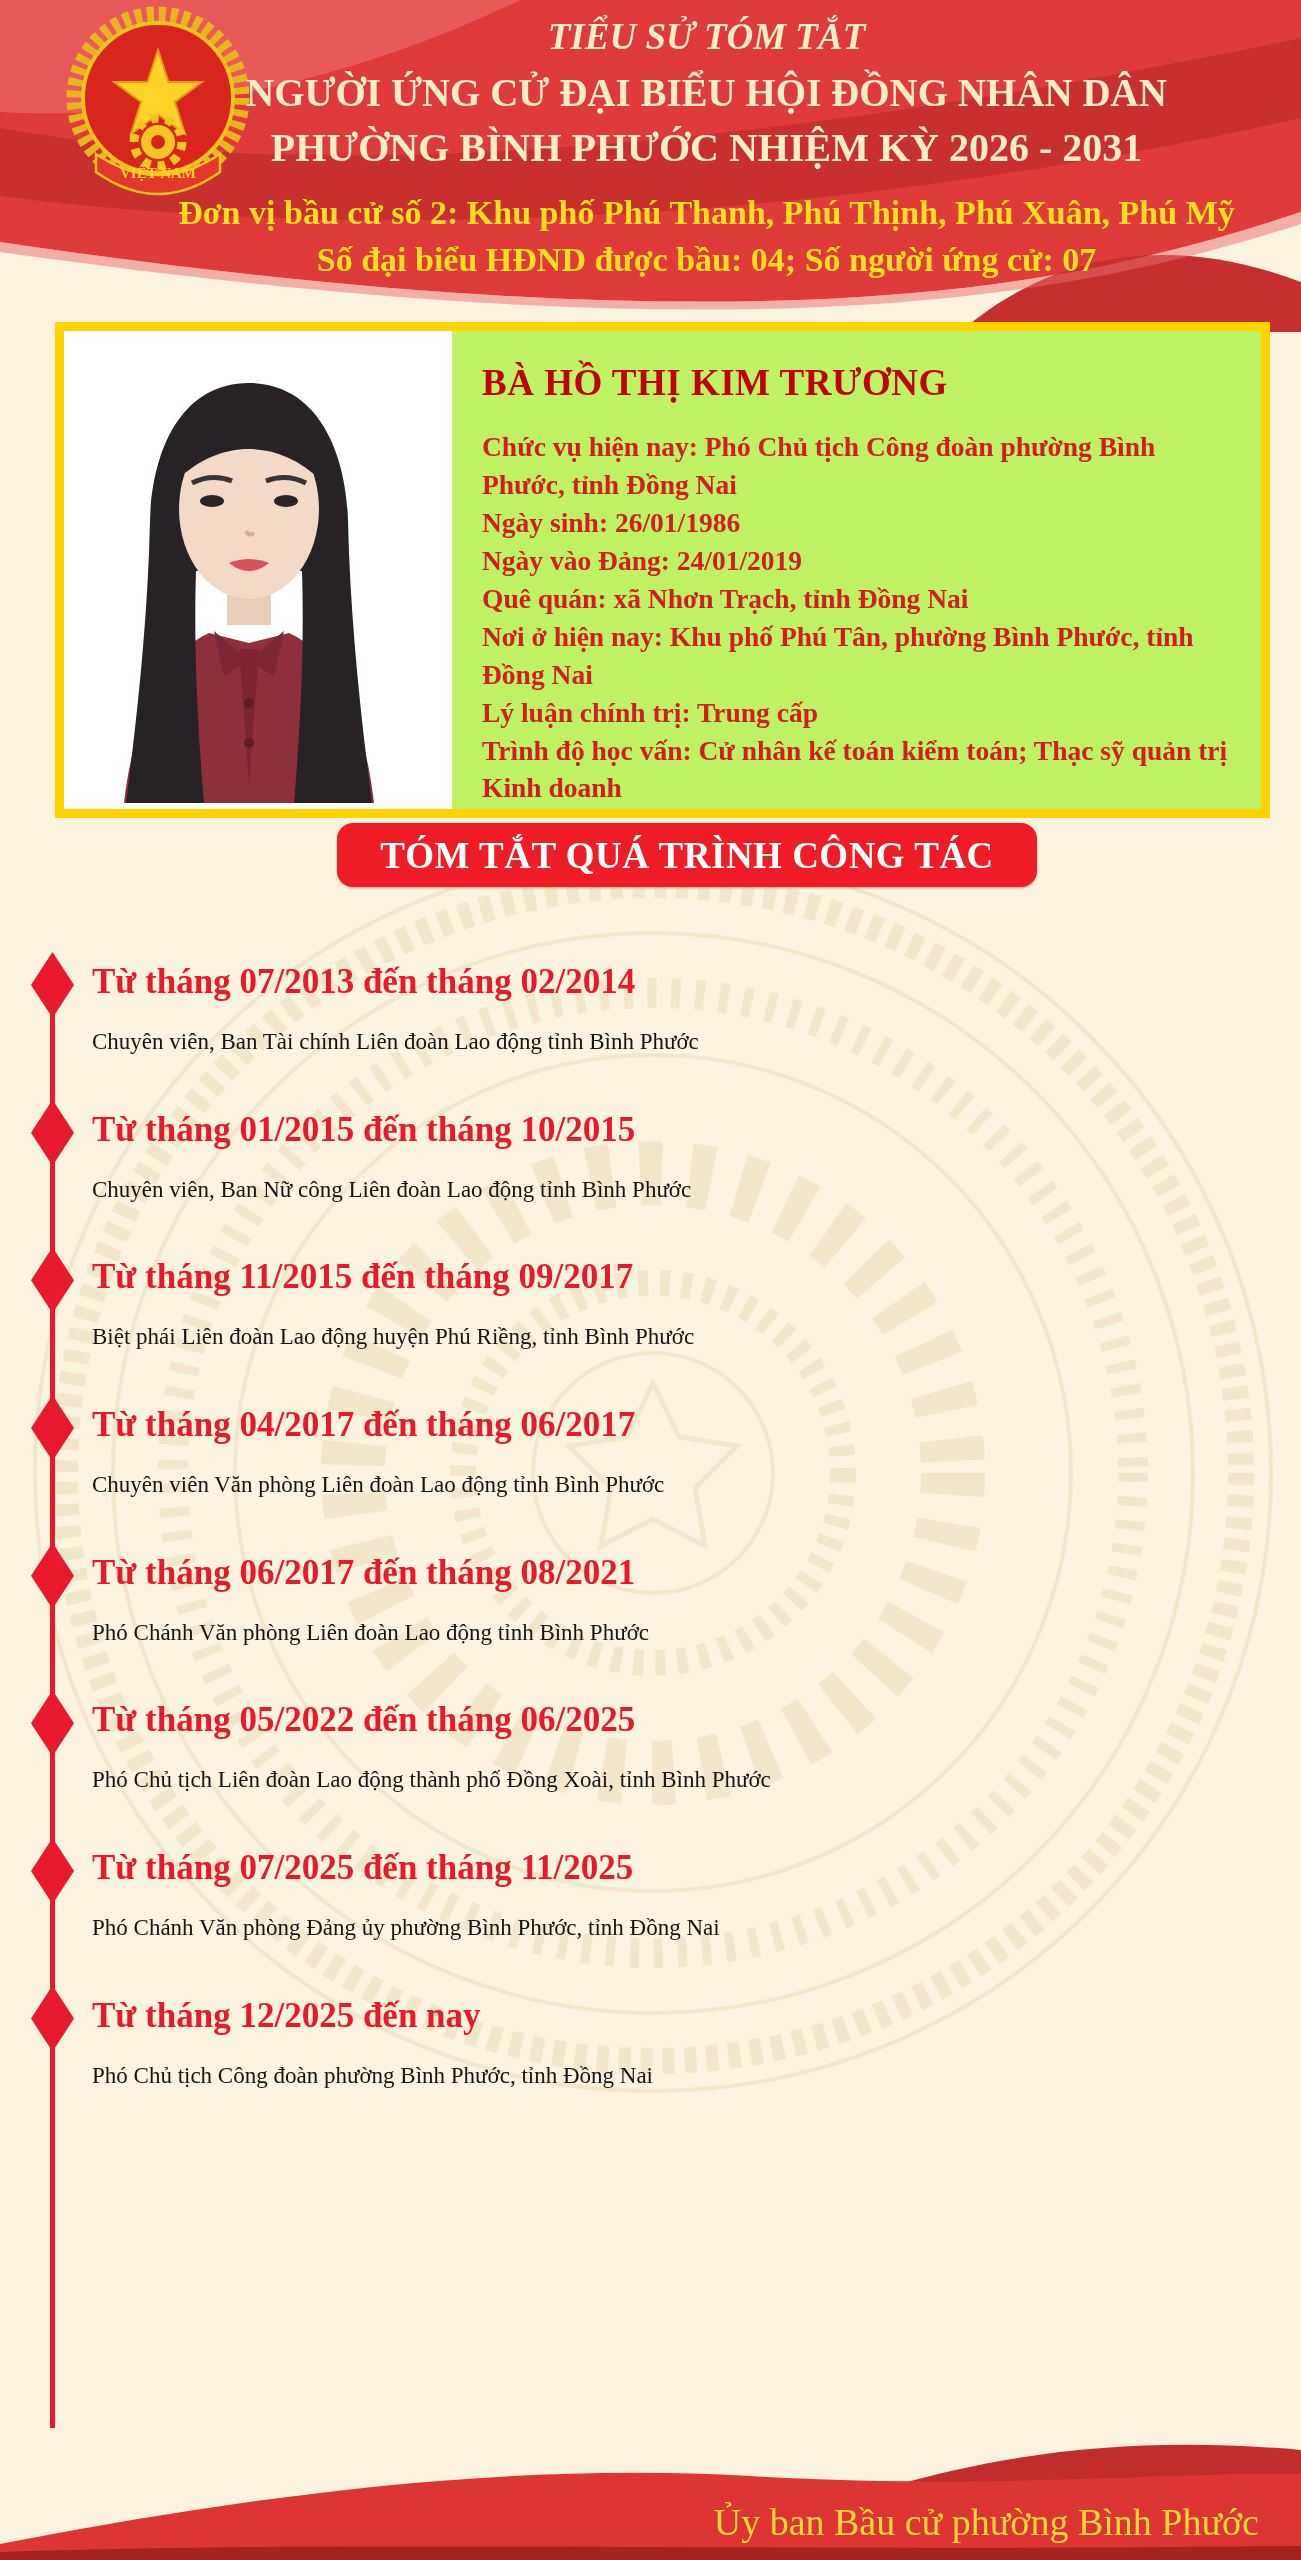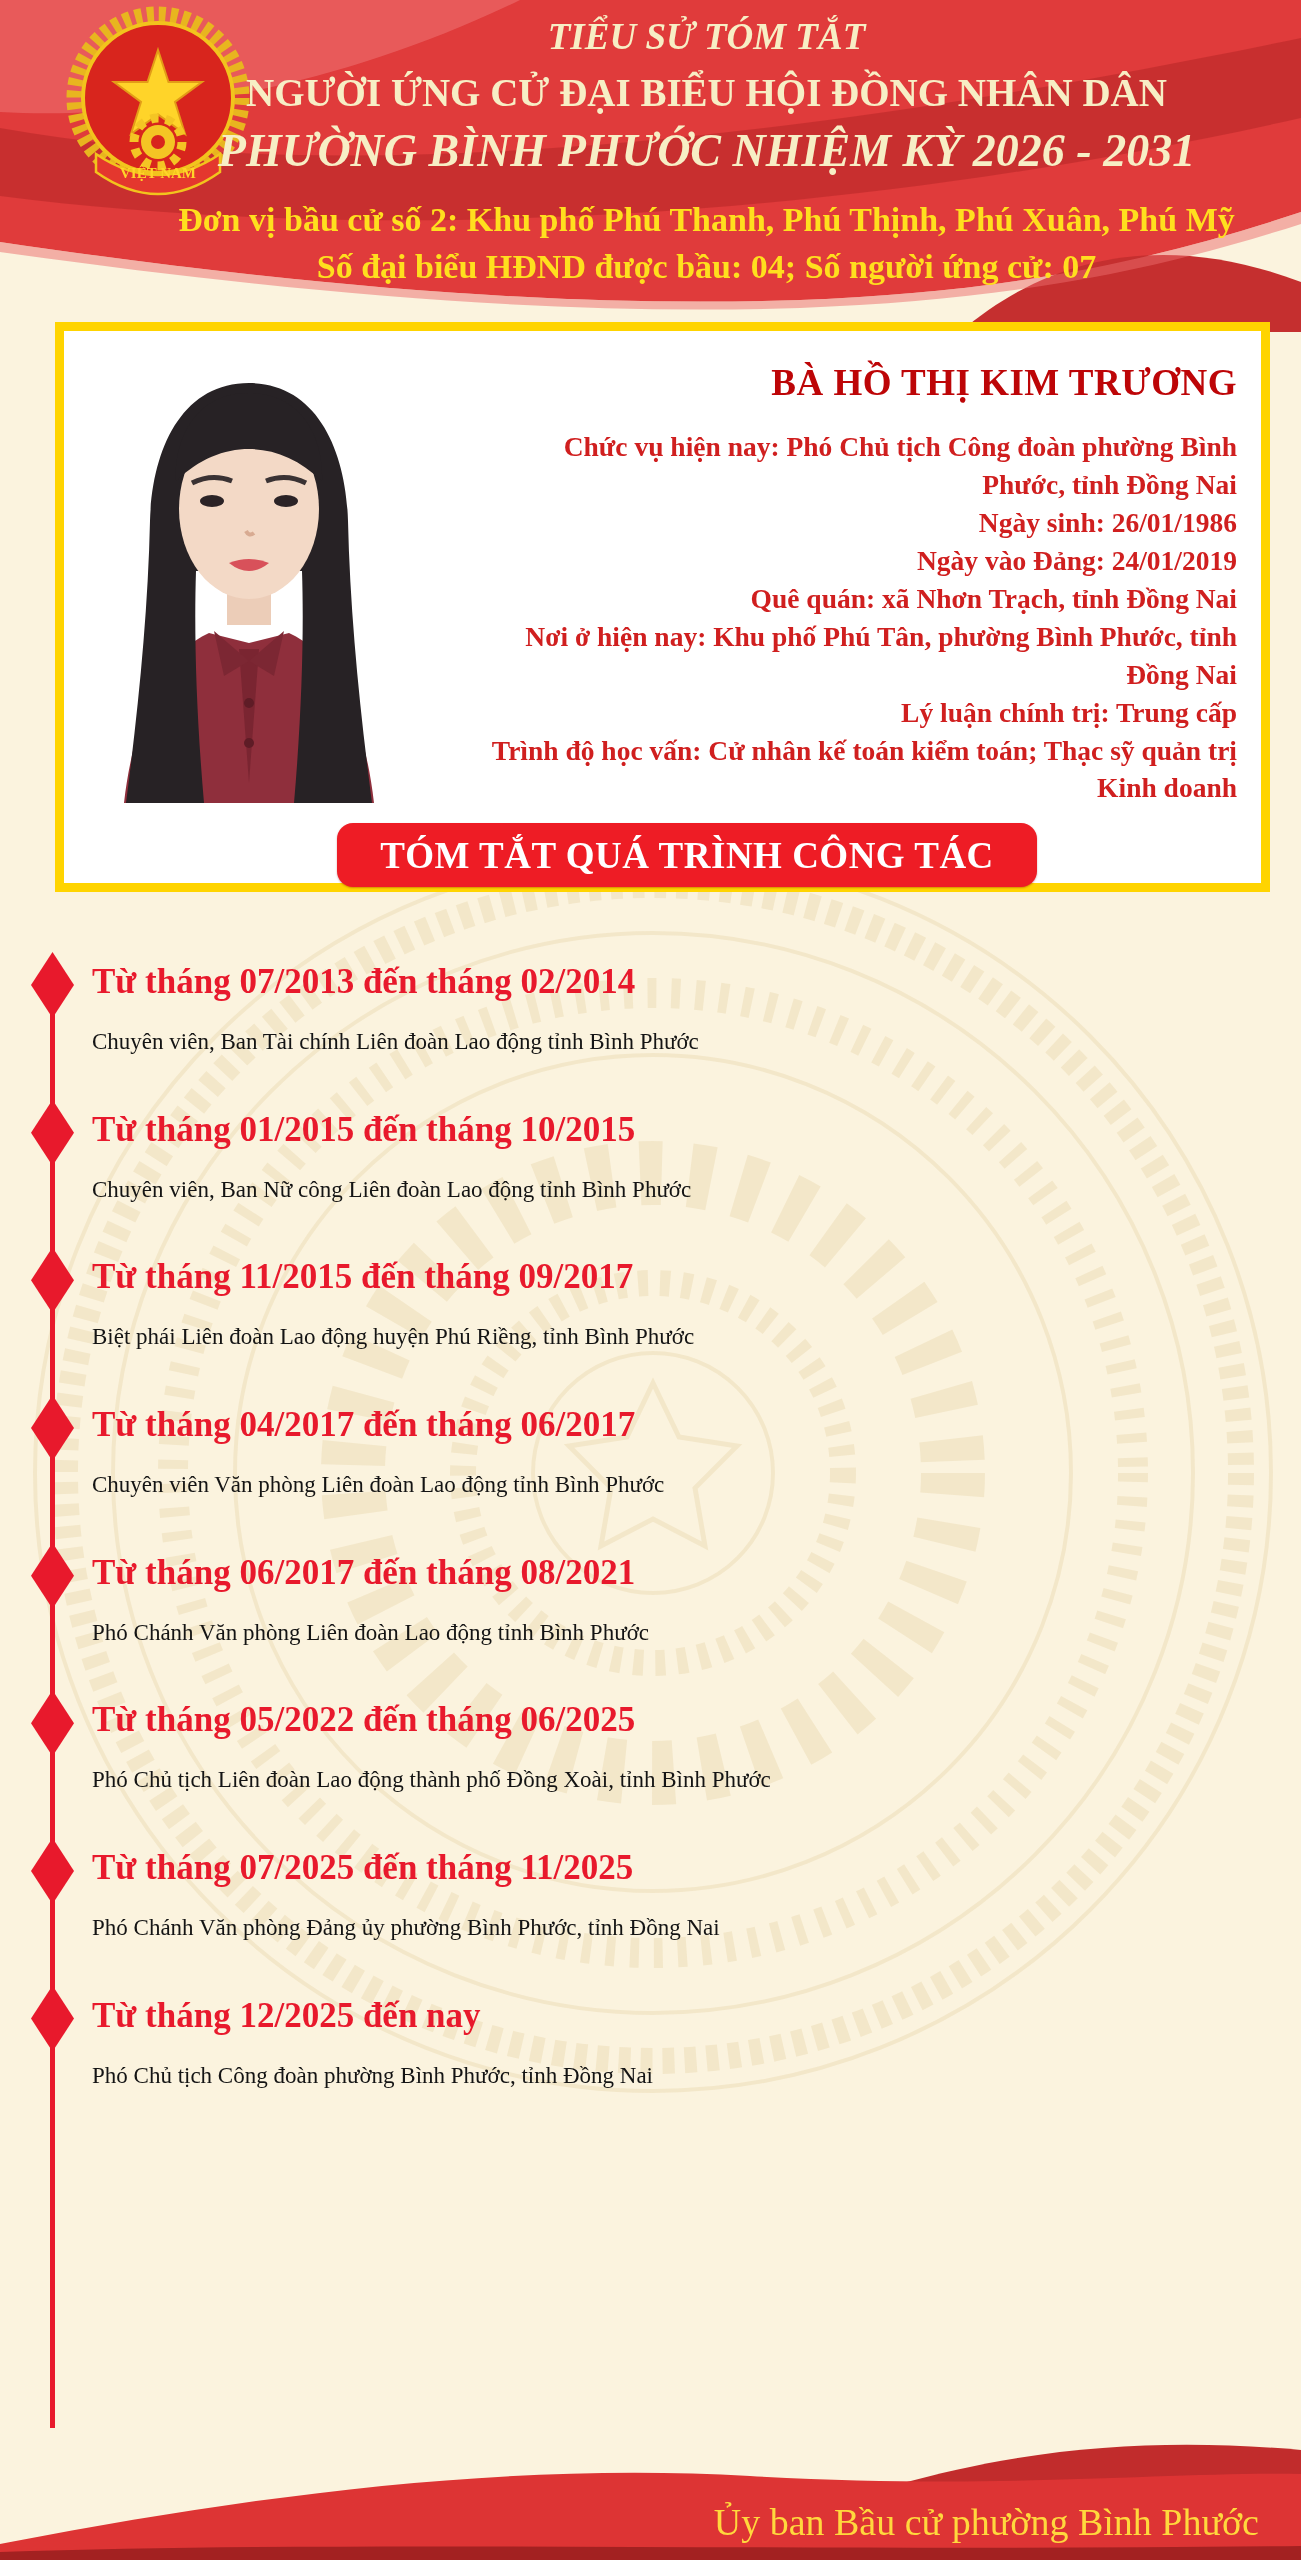--- a/index.html
+++ b/index.html
@@ -11,31 +11,30 @@
   
   .header { position:absolute; left:0; top:0; width:1301px; height:332px; }
   .header-bg { position:absolute; left:0; top:0; }
   .emblem { position:absolute; left:52px; top:6px; }
   .header-text {
     position:absolute; left:120px; right:8px; top:10px;
     text-align:center; color:#f7eec5; font-weight:bold; line-height:1.15;
   }
   .ht1 { font-size:37px; margin:6px 0 12px;font-style:italic; }
   .ht2 { font-size:39px; margin:8px 0 10px; white-space:nowrap; }
-  .ht3 { font-size:46px; margin:8px 0 0; white-space:nowrap;font-style:italic; }
+  .ht3 { font-size:40px; margin:8px 0 0; white-space:nowrap; }
   .ht4 { font-size:34px; margin:22px 0 8px; color:#ffdf1e; white-space:nowrap; }
   .ht5 { font-size:34px; margin:6px 0 0; color:#ffdf1e; white-space:nowrap; }
   
   .watermark { position:absolute; left:18px; top:838px; opacity:.5; pointer-events:none; }
   
   .card {
-    position:absolute; left:55px; top:322px; width:1215px; height:570px;
-    background:#ffffff; border:9px solid #ffd400; box-sizing:border-box;
+    position:absolute; left:55px; top:322px; width:1215px; height:496px;
+    background:#bef264; border:9px solid #ffd400; box-sizing:border-box;
     display:flex;
-    text-align:right;
   }
   .photo { width:388px; flex:0 0 388px; background:#ffffff; position:relative; }
   .photo svg { position:absolute; left:0; top:0; }
   .info { flex:1; padding:18px 24px 8px 30px; overflow:hidden; }
   .name { font-size:37px; font-weight:bold; color:#bd0507; margin:12px 0 24px; letter-spacing:.5px; }
   .details p {
     font-size:27.5px; font-weight:bold; color:#d01f1f;
     line-height:1.38; margin:0;
   }
   

